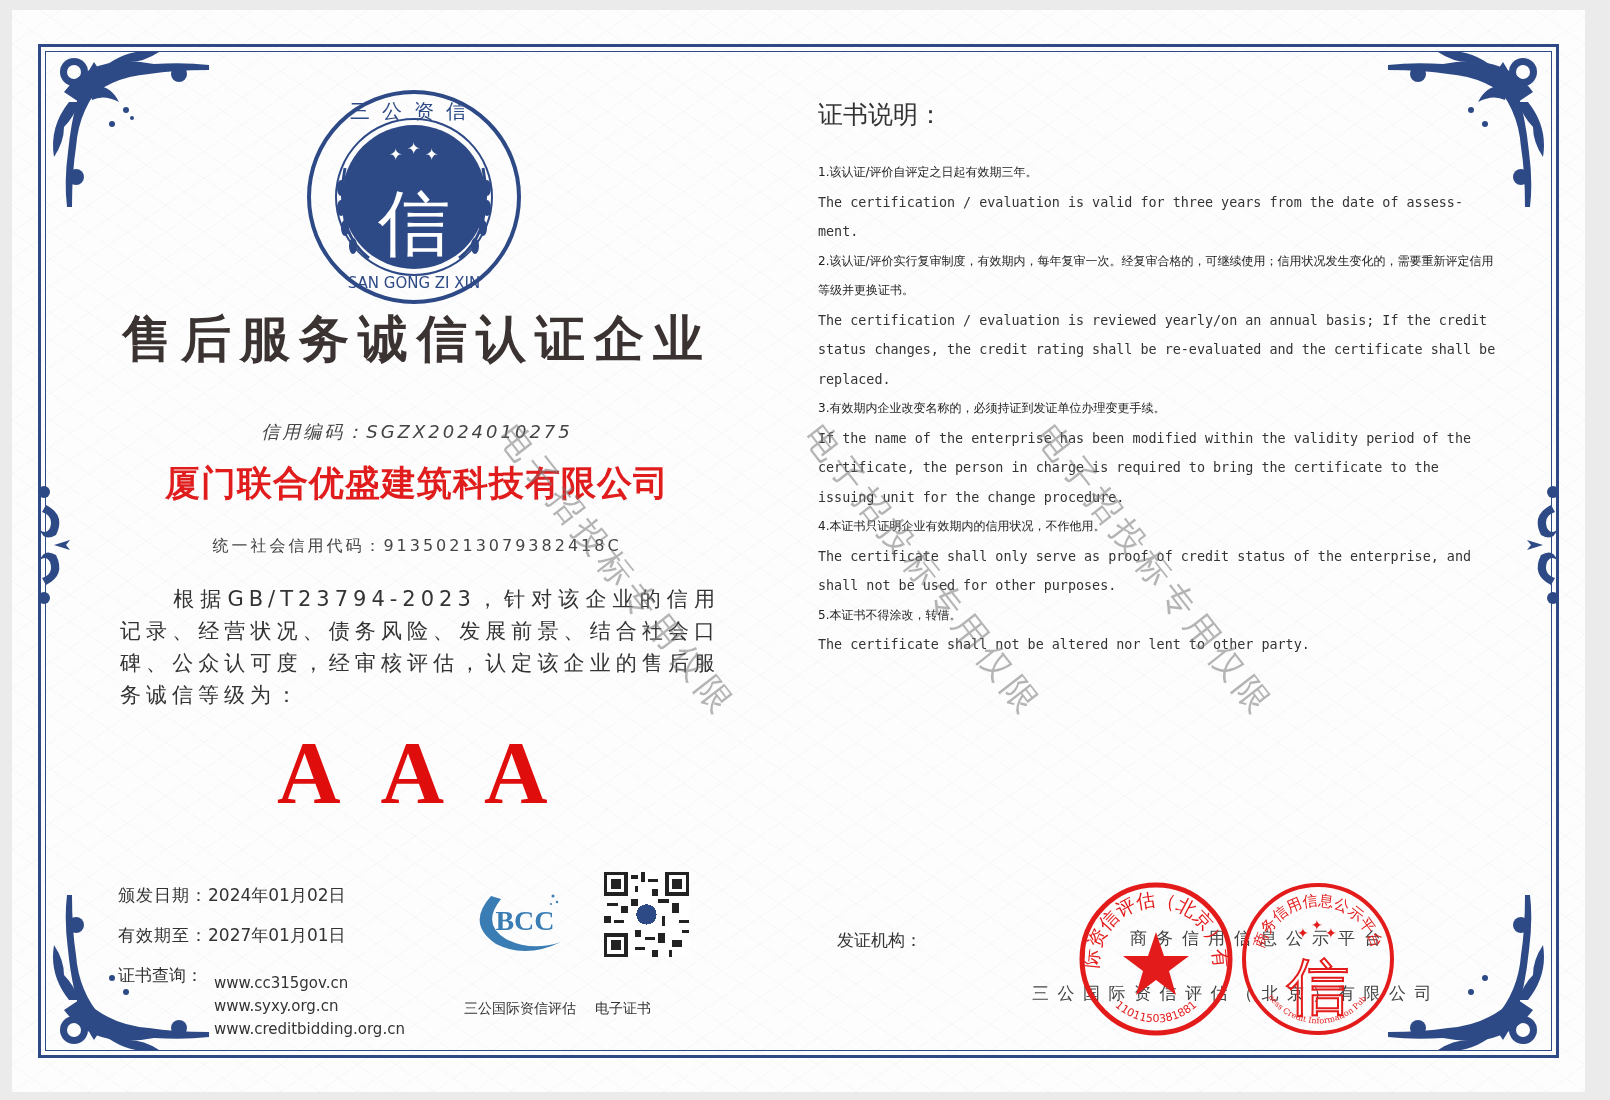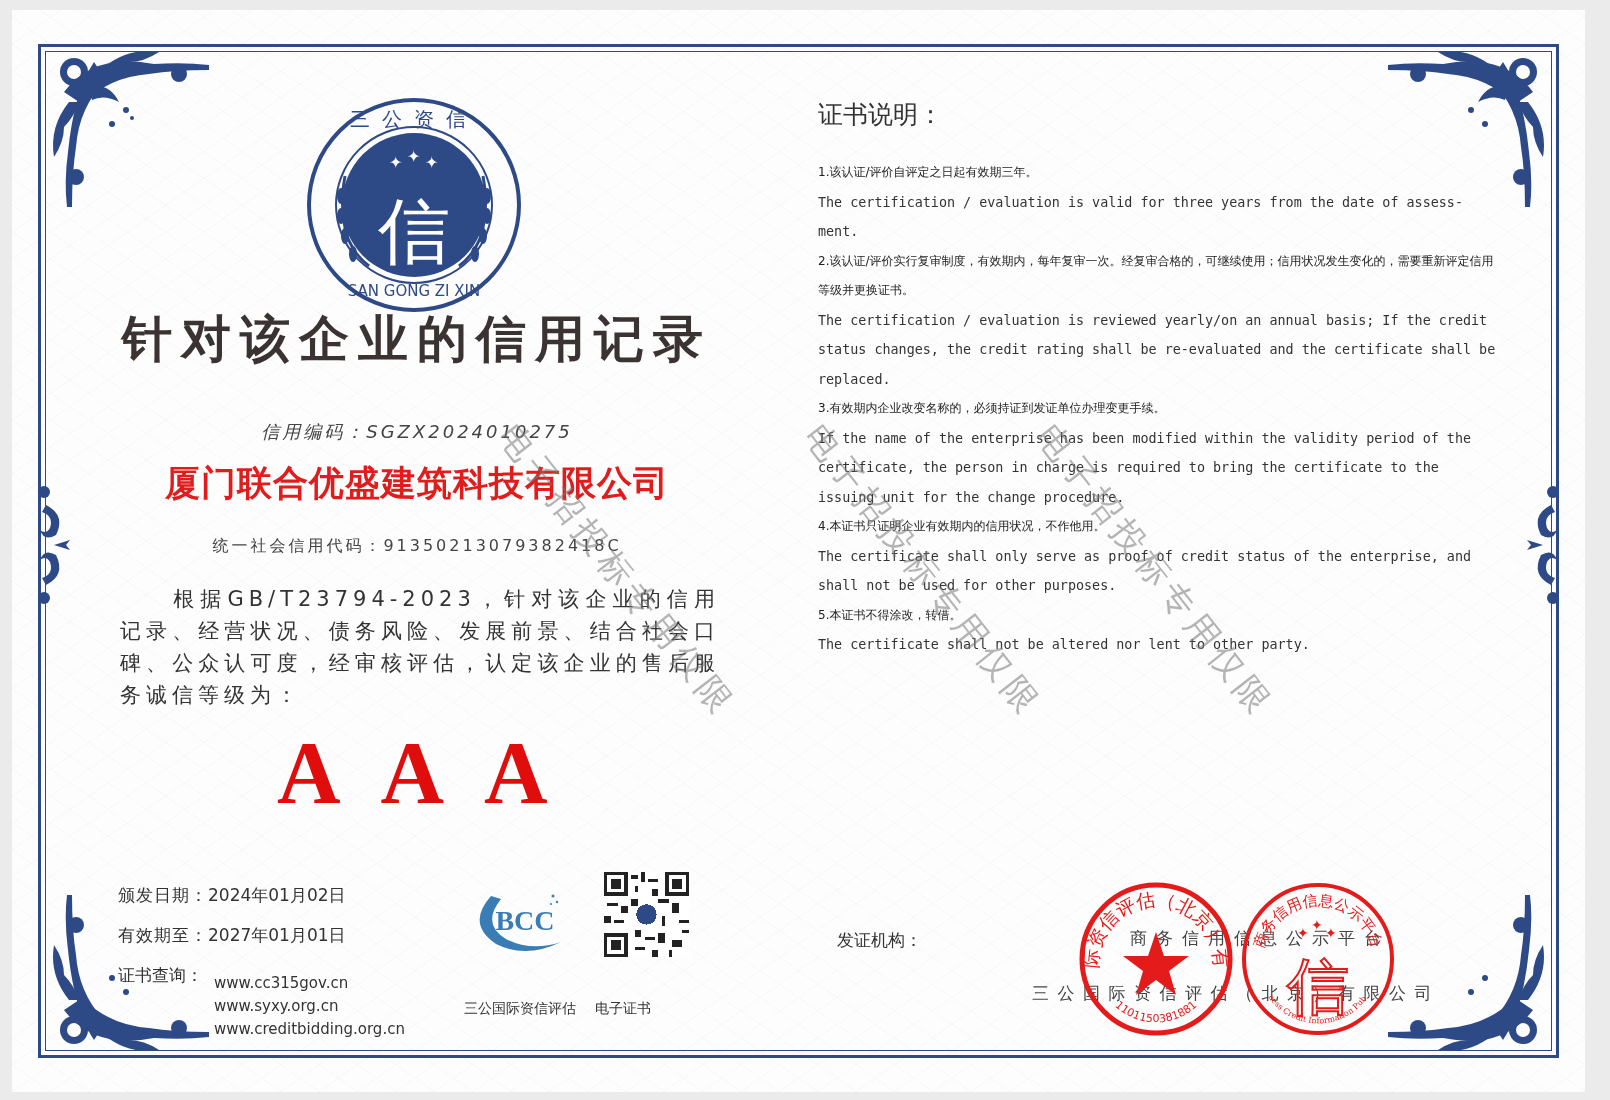--- a/index.html
+++ b/index.html
@@ -20,21 +20,21 @@
   .corner svg { width:100%; height:100%; }
   .c-tl { left:22px; top:22px; }
   .c-tr { right:22px; top:22px; transform:scaleX(-1); }
   .c-bl { left:22px; bottom:22px; transform:scaleY(-1); }
   .c-br { right:22px; bottom:22px; transform:scale(-1,-1); }
   .side-orn { position:absolute; width:46px; height:130px; }
   .side-orn svg { width:100%; height:100%; }
   .s-left { left:14px; top:470px; }
   .s-right { right:14px; top:470px; transform:scaleX(-1); }
 
-  .logo { position:absolute; left:293px; top:86px; width:218px; height:218px; }
+  .logo { position:absolute; left:293px; top:78px; width:218px; height:218px; }
   .logo svg { width:100%; height:100%; }
 
   .title {
     position:absolute; left:80px; top:296px; width:650px; text-align:center;
     font-family:"DejaVu Serif", serif; font-weight:bold; font-size:50px; color:#3a3332;
     letter-spacing:9px;
   }
   .credit-no {
     position:absolute; left:80px; top:410px; width:650px; text-align:center;
     font-size:18px; color:#444; letter-spacing:3px;font-style:italic;
@@ -202,21 +202,21 @@
       <text x="109" y="200" text-anchor="middle" font-size="15" fill="#2e4a86" font-family="DejaVu Sans, sans-serif">SAN GONG ZI XIN</text>
       <g fill="#fff" font-size="16" font-family="DejaVu Sans, sans-serif">
         <text x="84" y="72">✦</text>
           <text x="102" y="66">✦</text>
           <text x="120" y="72">✦</text>
       </g>
       <text x="109" y="160" text-anchor="middle" font-size="72" fill="#fff" font-family="DejaVu Sans, sans-serif">信</text>
     </svg>
   </div>
 
-  <div class="title">针对该企业的信用记录</div>
+  <div class="title">售后服务诚信认证企业</div>
 
   <div class="credit-no">
     <span>信用编码：</span><span>SGZX2024010275</span>
   </div>
 
   <div class="company">厦门联合优盛建筑科技有限公司</div>
 
   <div class="uscc">
     <span>统一社会信用代码：</span><span>91350213079382418C</span>
   </div>

